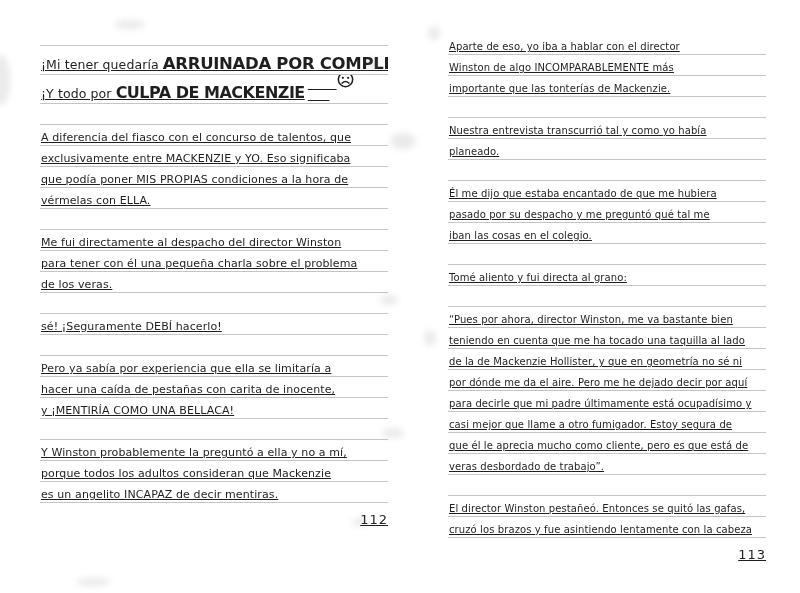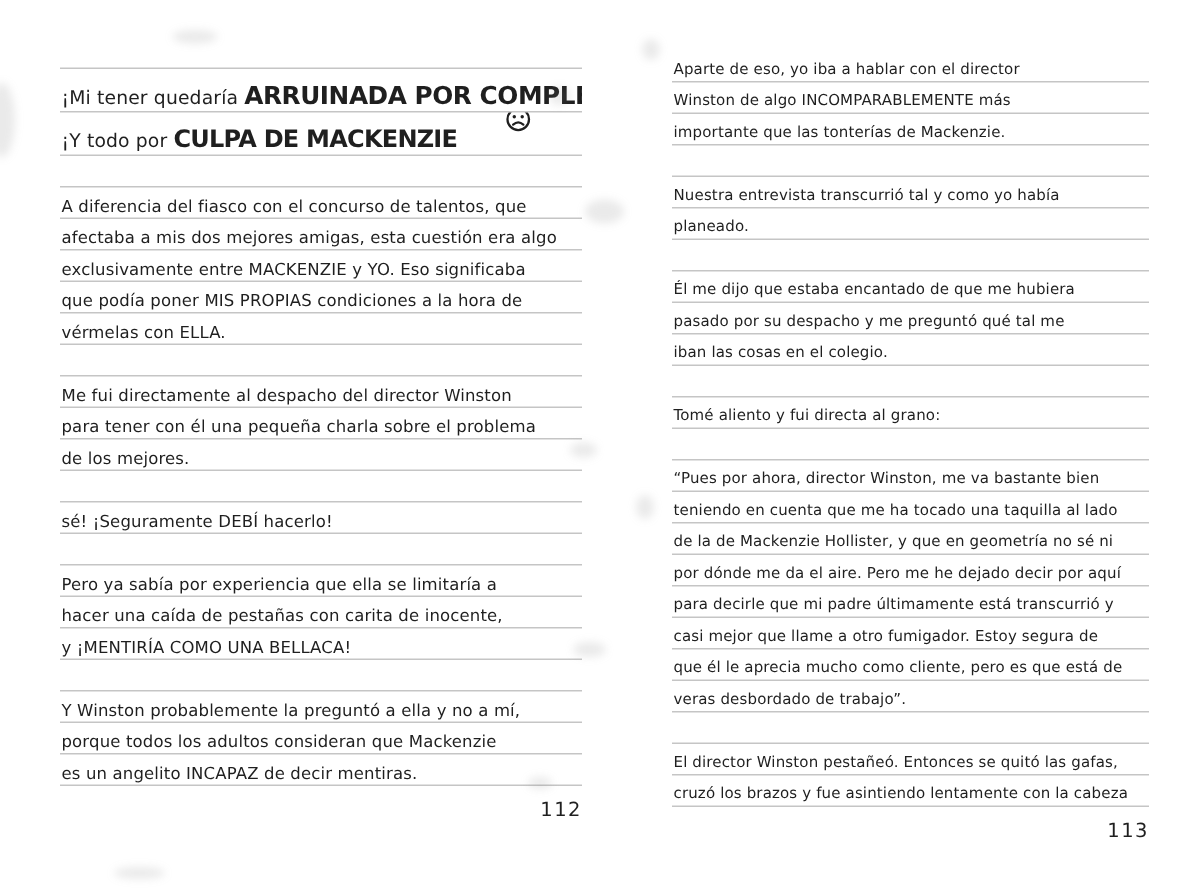--- a/index.html
+++ b/index.html
@@ -4,21 +4,21 @@
 <style>
   html,body{margin:0;padding:0;}
   body{
     width:800px;height:593px;overflow:hidden;
     background:#ffffff;
     font-family:"DejaVu Sans", sans-serif;
     color:#1f1f1f;
   }
   .spread{position:relative;width:800px;height:593px;background:#ffffff;}
 
-  .page{position:absolute;top:0;}
+  .page{position:absolute;top:0;text-decoration:underline;}
   .page-left{left:40px;width:348px;}
   .page-right{left:448px;width:318px;}
 
   .line{
     box-sizing:border-box;
     height:21px;
     border-bottom:1px solid #c5c5c5;
     display:flex;align-items:flex-end;
     padding:0 1px 2px 1px;
     font-size:11px;line-height:1;
@@ -83,28 +83,27 @@
           <circle cx="11.8" cy="7.2" r="1.2" fill="#1f1f1f"></circle>
           <path d="M5.4 12.8 Q9 9.6 12.6 12.8" fill="none" stroke="#1f1f1f" stroke-width="1.6" stroke-linecap="round"></path>
         </svg>
       </span>
       
     </div>
 
     <div>
         <div class="line blank"></div>
         <div class="line">A diferencia del fiasco con el concurso de talentos, que</div>
-        <div class="line">afectaba a mis dos mejores amigas, esta cuestión era algo</div>
         <div class="line">exclusivamente entre MACKENZIE y YO. Eso significaba</div>
         <div class="line">que podía poner MIS PROPIAS condiciones a la hora de</div>
         <div class="line">vérmelas con ELLA.</div>
         <div class="line blank"></div>
         <div class="line">Me fui directamente al despacho del director Winston</div>
         <div class="line">para tener con él una pequeña charla sobre el problema</div>
-        <div class="line">de los mejores.</div>
+        <div class="line">de los veras.</div>
         <div class="line blank"></div>
         <div class="line">sé! ¡Seguramente DEBÍ hacerlo!</div>
         <div class="line blank"></div>
         <div class="line">Pero ya sabía por experiencia que ella se limitaría a</div>
         <div class="line">hacer una caída de pestañas con carita de inocente,</div>
         <div class="line">y ¡MENTIRÍA COMO UNA BELLACA!</div>
         <div class="line blank"></div>
         <div class="line">Y Winston probablemente la preguntó a ella y no a mí,</div>
         <div class="line">porque todos los adultos consideran que Mackenzie</div>
         <div class="line">es un angelito INCAPAZ de decir mentiras.</div>
@@ -127,21 +126,21 @@
         <div class="line">Él me dijo que estaba encantado de que me hubiera</div>
         <div class="line">pasado por su despacho y me preguntó qué tal me</div>
         <div class="line">iban las cosas en el colegio.</div>
         <div class="line blank"></div>
         <div class="line">Tomé aliento y fui directa al grano:</div>
         <div class="line blank"></div>
         <div class="line">“Pues por ahora, director Winston, me va bastante bien</div>
         <div class="line">teniendo en cuenta que me ha tocado una taquilla al lado</div>
         <div class="line">de la de Mackenzie Hollister, y que en geometría no sé ni</div>
         <div class="line">por dónde me da el aire. Pero me he dejado decir por aquí</div>
-        <div class="line">para decirle que mi padre últimamente está transcurrió y</div>
+        <div class="line">para decirle que mi padre últimamente está ocupadísimo y</div>
         <div class="line">casi mejor que llame a otro fumigador. Estoy segura de</div>
         <div class="line">que él le aprecia mucho como cliente, pero es que está de</div>
         <div class="line">veras desbordado de trabajo”.</div>
         <div class="line blank"></div>
         <div class="line">El director Winston pestañeó. Entonces se quitó las gafas,</div>
         <div class="line">cruzó los brazos y fue asintiendo lentamente con la cabeza</div>
       </div>
 
     <div class="page-number">113</div>
   </div>

